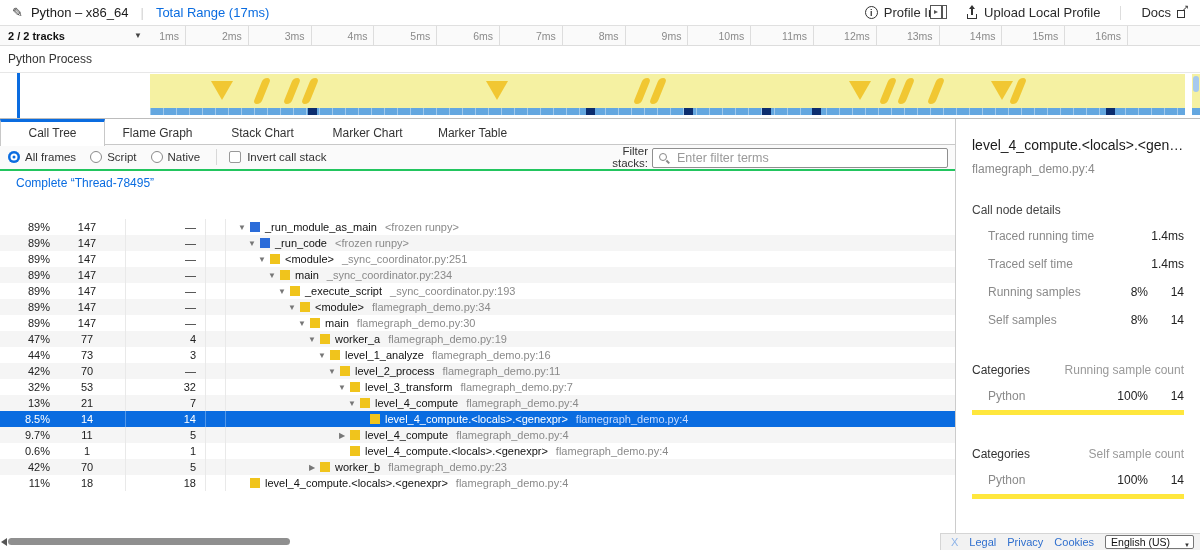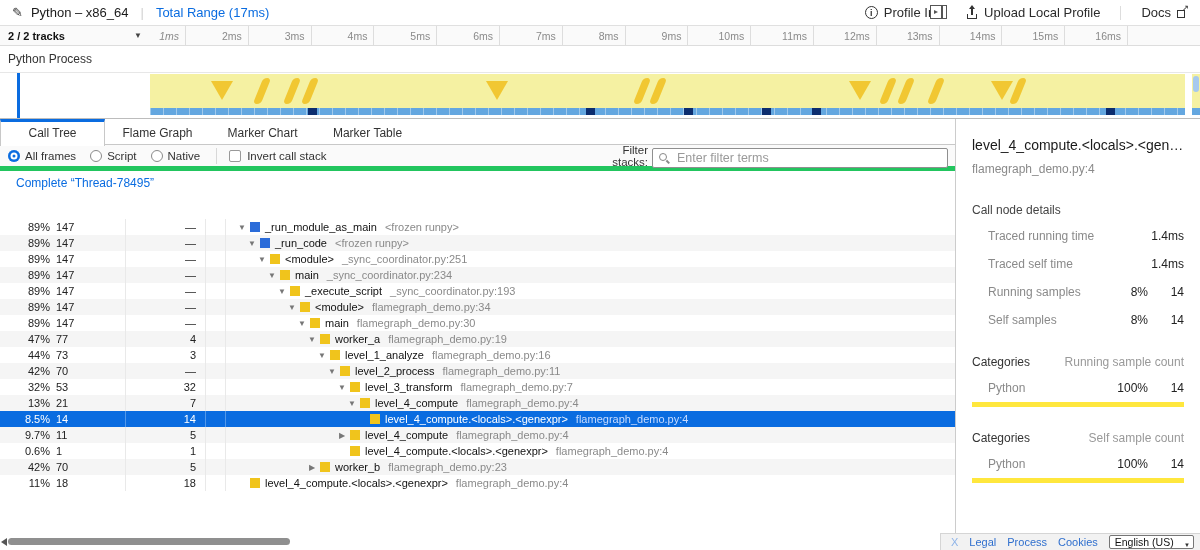--- a/index.html
+++ b/index.html
@@ -72,21 +72,21 @@
                   border-top:3px solid #0a6ce0; height:27px; position:relative; z-index:2; }
   .panel-toggle { position:absolute; left:930px; top:5px; width:17px; height:14px;
                   border:1.4px solid #555; cursor:pointer; background:#fff; }
   .panel-toggle .bar { position:absolute; right:3px; top:0; width:2px; height:100%; background:#555; }
   .panel-toggle .tri { position:absolute; left:3px; top:3.5px; width:0; height:0;
                        border-top:2.8px solid transparent; border-bottom:2.8px solid transparent;
                        border-left:4px solid #555; }
 
   
   .toolbar { position:absolute; top:145px; left:0; width:955px; height:26px; background:#fafafa;
-             border-bottom:5px solid #22c55e; display:flex; align-items:center; padding-left:8px; }
+             border-bottom:2px solid #22c55e; display:flex; align-items:center; padding-left:8px; }
   .radio-item { display:flex; align-items:center; gap:5px; margin-right:14px; font-size:11.5px;
                 color:#333; cursor:pointer; }
   .rdot { width:12px; height:12px; border-radius:50%; border:1px solid #8a8a8a; background:#fff; }
   .rdot.on { border:none; background:#0a6ce0; box-shadow:inset 0 0 0 2.5px #0a6ce0, inset 0 0 0 4.5px #fff; }
   .tb-sep { width:1px; height:16px; background:#d8d8d8; margin:0 12px 0 2px; }
   .chk-item { display:flex; align-items:center; gap:6px; font-size:11.5px; color:#333; cursor:pointer; }
   .chk { width:12px; height:12px; border:1px solid #999; border-radius:2px; background:#fff; }
   .filter-lbl { position:absolute; left:588px; width:60px; text-align:right; font-size:11.5px; color:#333; }
   .filter-input { position:absolute; left:652px; top:3px; width:296px; height:20px;
                   border:1px solid #8f8f8f; border-radius:2px; background:#fff; font-size:12.5px;
@@ -104,21 +104,21 @@
   .thead { position:absolute; top:195px; left:0; width:955px; height:24px; background:#fff;
            border-bottom:1px solid #ededed; font-size:11px; color:#444; }
   .th-total { position:absolute; left:0; top:6px; width:120px; text-align:right; }
   .th-self { position:absolute; left:126px; top:6px; width:73px; text-align:right; }
   .hdiv { position:absolute; top:3px; width:1px; height:18px; background:#c2c2c2; box-shadow:2px 0 0 #c2c2c2; }
 
   .rows { position:absolute; top:219px; left:0; width:955px; }
   .row { position:relative; height:16px; font-size:11px; cursor:pointer; }
   .row:nth-child(even) { background:#f5f5f5; }
   .c-pct { position:absolute; left:0; top:0; width:50px; text-align:right; line-height:16px; color:#222; }
-  .c-samples { position:absolute; left:56px; top:0; width:62px; text-align:left; line-height:16px; color:#222; }
+  .c-samples { position:absolute; left:56px; top:0; width:62px; text-align:center; line-height:16px; color:#222; }
   .c-self { position:absolute; left:130px; top:0; width:66px; text-align:right; line-height:16px; color:#222; }
   .rdiv { position:absolute; top:0; width:1px; height:16px; background:#e9e9e9; }
   .tree { position:absolute; top:0; height:16px; display:flex; align-items:center; white-space:nowrap; }
   .tw { width:12px; margin-right:2px; font-size:8px; color:#777; text-align:center; cursor:pointer; }
   .sq { width:10px; height:10px; margin-right:5px; flex:0 0 auto; }
   .sq.yellow { background:#f0c41c; }
   .sq.blue { background:#2b6cd9; }
   .fname { color:#111; }
   .ffile { color:#8a8a8a; margin-left:8px; }
   .row.selected { background:#0a6ce0; }
@@ -140,21 +140,21 @@
              border-left:1px solid #ccc; overflow:hidden; }
   .sb-title { margin:18px 16px 0 16px; font-size:14px; color:#1a1a1a; white-space:nowrap;
               overflow:hidden; text-overflow:ellipsis; }
   .sb-file { margin:9px 16px 0 16px; font-size:12px; color:#8a8a8a; }
   .sb-heading { margin:27px 16px 0 16px; font-size:12px; color:#444; }
   .sb-metric { position:relative; height:18px; margin-top:10px; }
   .sb-metric:first-of-type { margin-top:12px; }
   .m-lbl { position:absolute; left:32px; font-size:12px; color:#8a8a8a; }
   .m-pct { position:absolute; right:52px; font-size:12px; color:#222; }
   .m-val { position:absolute; right:16px; font-size:12px; color:#222; }
-  .cat-head { position:relative; height:16px; margin-top:24px; }
+  .cat-head { position:relative; height:16px; margin-top:32px; }
   .ch-left { position:absolute; left:16px; font-size:12px; color:#333; }
   .ch-right { position:absolute; right:16px; font-size:12px; color:#999; }
   .cat-row { position:relative; height:16px; margin-top:10px; }
   .cat-bar { height:5px; margin:5px 16px 0 16px; }
 
   
   .footer-right { position:absolute; left:940px; top:533px; width:260px; height:17px;
                   background:#f2f2f2; border-top:1px solid #d5d5d5; border-left:1px solid #d5d5d5;
                   display:flex; align-items:center; gap:11px; padding:0 6px 0 10px; font-size:11px; }
   .footer-right a { color:#2f6fce; text-decoration:none; cursor:pointer; }
@@ -197,21 +197,21 @@
       </span>
     </div>
   </div>
 
   <div class="ruler" id="ruler">
     <div class="tracks-dd">
       <span class="lbl">2 / 2 tracks</span>
       <span class="car">▼</span>
     </div>
   <div class="tick-line" style="left: 185px;"></div>
-      <div class="tick-lbl" style="left: 119px; font-style: italic;">1ms</div>
+      <div class="tick-lbl" style="left: 119px;">1ms</div>
       <div class="tick-line" style="left: 247.8px;"></div>
       <div class="tick-lbl" style="left: 181.8px;">2ms</div>
       <div class="tick-line" style="left: 310.6px;"></div>
       <div class="tick-lbl" style="left: 244.6px;">3ms</div>
       <div class="tick-line" style="left: 373.4px;"></div>
       <div class="tick-lbl" style="left: 307.4px;">4ms</div>
       <div class="tick-line" style="left: 436.2px;"></div>
       <div class="tick-lbl" style="left: 370.2px;">5ms</div>
       <div class="tick-line" style="left: 499px;"></div>
       <div class="tick-lbl" style="left: 433px;">6ms</div>
@@ -269,20 +269,21 @@
     <div class="gutter">
       <span class="g-band"></span>
         <span class="g-strip"></span>
         <span class="g-thumb"></span>
     </div>
   </div>
 
   <div class="tabbar" id="tabbar">
       <div class="tab selected">Call Tree</div>
       <div class="tab">Flame Graph</div>
+      <div class="tab">Stack Chart</div>
       <div class="tab">Marker Chart</div>
       <div class="tab">Marker Table</div>
     </div>
   <div class="panel-toggle">
     <span class="tri"></span>
       <span class="bar"></span>
   </div>
 
   <div class="toolbar">
     <span id="radios" style="display:flex;align-items:center;">
@@ -604,18 +605,18 @@
           <div class="m-pct">100%</div>
           <div class="m-val">14</div>
         </div>
         <div class="cat-bar" style="background: rgb(255, 231, 61);"></div>
       </div>
   </div>
 
   <div class="footer-right" id="footer">
       <a class="dim">X</a>
       <a class="">Legal</a>
-      <a class="">Process</a>
+      <a class="">Privacy</a>
       <a class="">Cookies</a>
       <div class="lang-select"><span>English (US)</span><span class="car">▼</span></div>
     </div>
 
 </div>
 
 </body></html>

